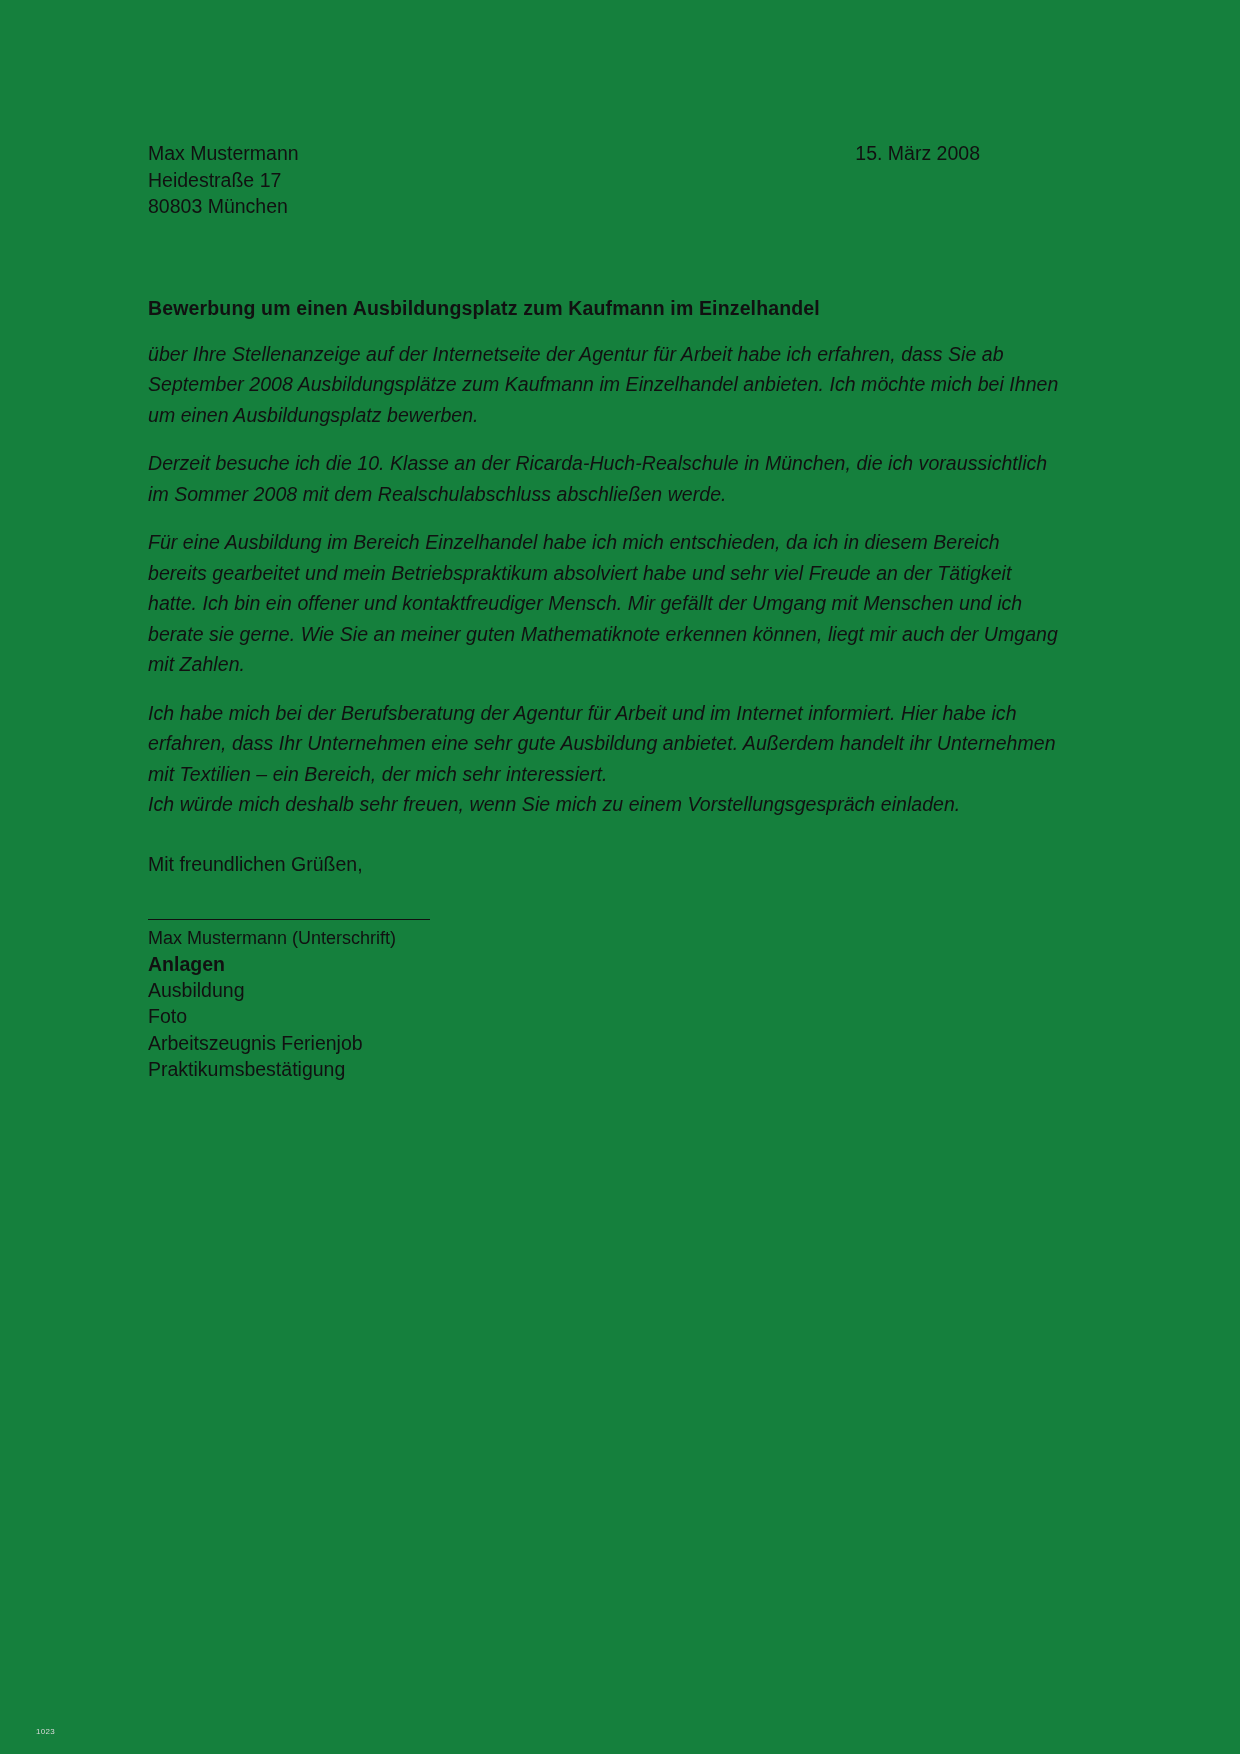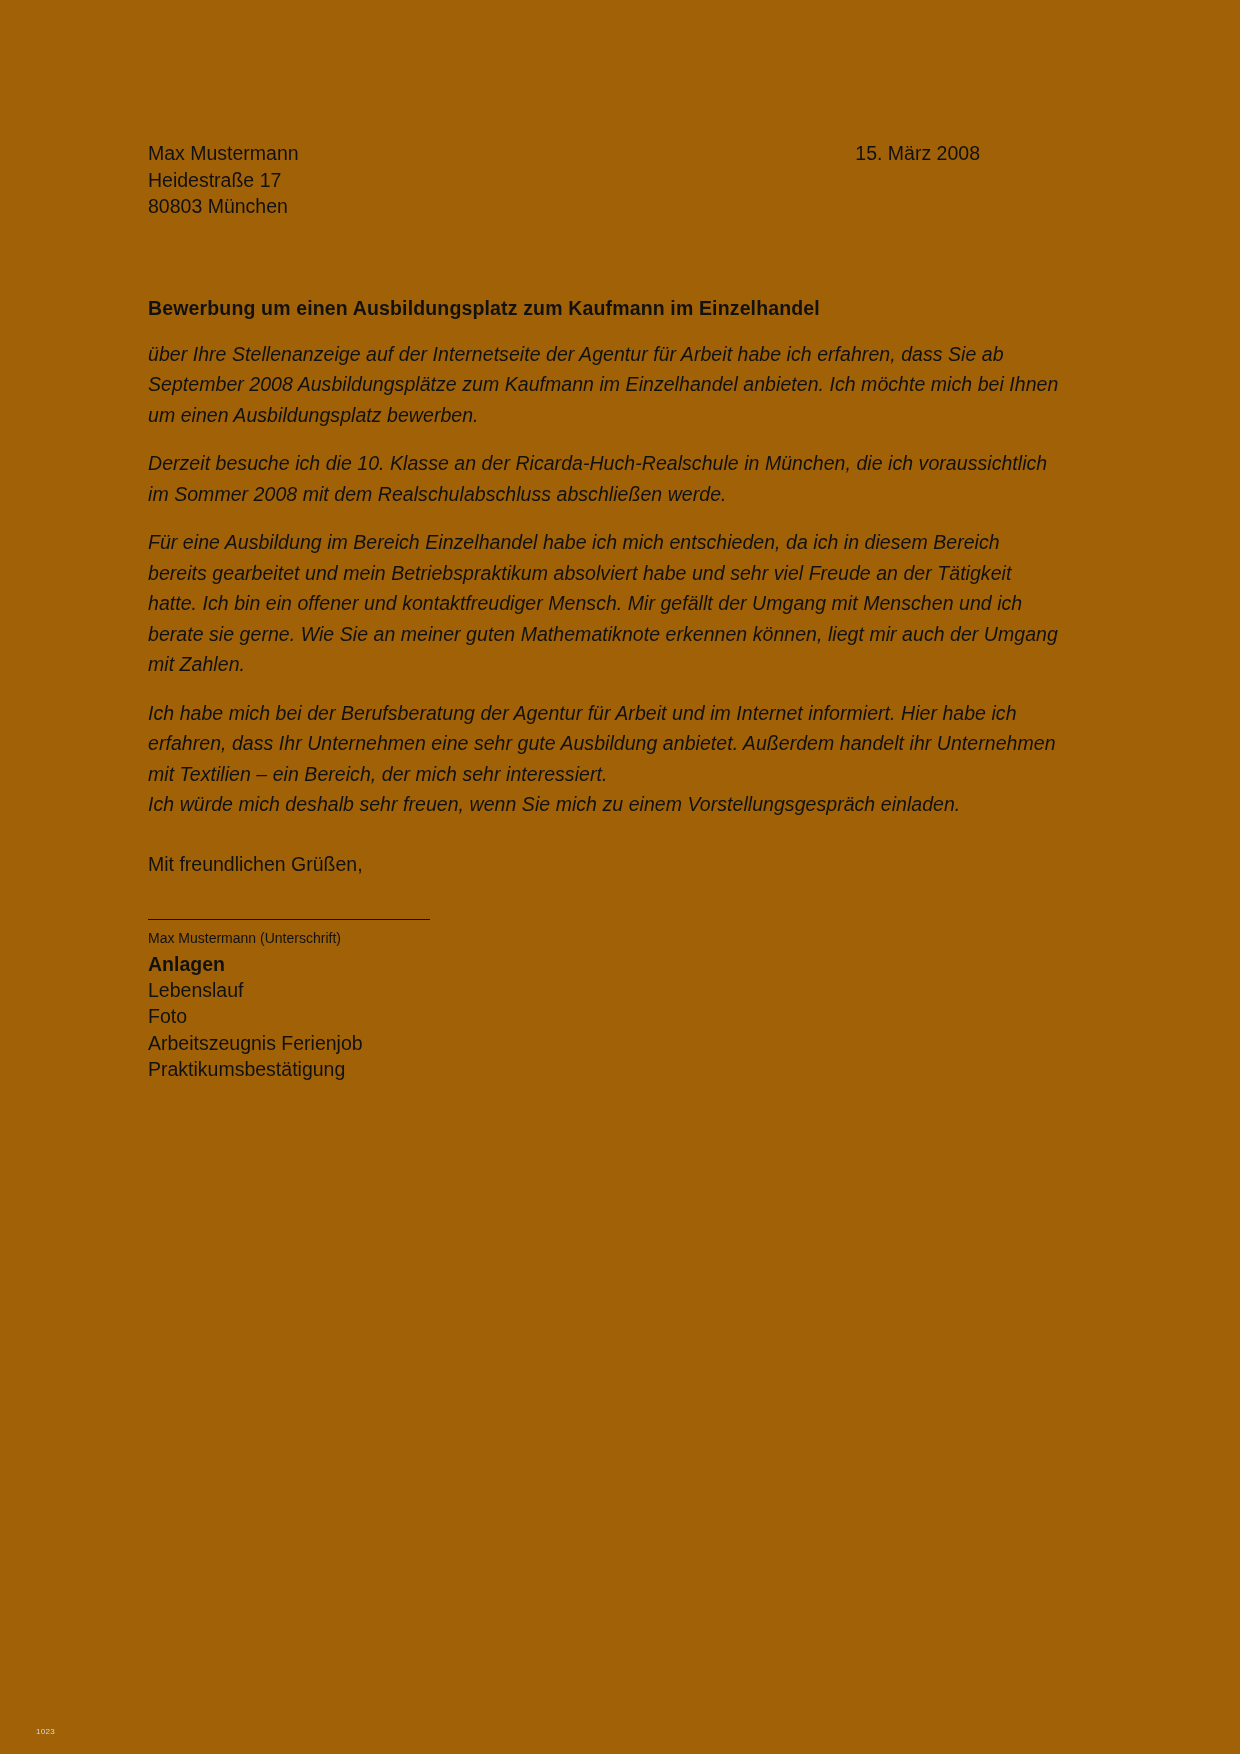--- a/index.html
+++ b/index.html
@@ -15,21 +15,21 @@
     color: #111111;
     overflow: hidden;
   }
 
   .page {
     position: absolute;
     left: 0;
     top: 0;
     width: 1240px;
     height: 1754px;
-    background: #a16207;
+    background: #15803d;
   }
 
   .letter {
     position: absolute;
     left: 148px;
     top: 140px;
     width: 920px;
   }
 
   .row-top {
@@ -86,21 +86,21 @@
   }
 
   .sig-line {
     margin-top: 40px;
     width: 282px;
     border-top: 1.5px solid #111111;
   }
 
   .sig-name {
     margin-top: 5px;
-    font-size: 14px;
+    font-size: 18px;
     line-height: 26px;
   }
 
   .att-title {
     font-size: 19.5px;
     font-weight: bold;
     line-height: 26px;
   }
 
   .att-item {
@@ -141,21 +141,21 @@
     <div class="para">Für eine Ausbildung im Bereich Einzelhandel habe ich mich entschieden, da ich in diesem Bereich bereits gearbeitet und mein Betriebspraktikum absolviert habe und sehr viel Freude an der Tätigkeit hatte. Ich bin ein offener und kontaktfreudiger Mensch. Mir gefällt der Umgang mit Menschen und ich berate sie gerne. Wie Sie an meiner guten Mathematiknote erkennen können, liegt mir auch der Umgang mit Zahlen.</div>
     <div class="para" style="white-space: pre-line;">Ich habe mich bei der Berufsberatung der Agentur für Arbeit und im Internet informiert. Hier habe ich erfahren, dass Ihr Unternehmen eine sehr gute Ausbildung anbietet. Außerdem handelt ihr Unternehmen mit Textilien – ein Bereich, der mich sehr interessiert.
 Ich würde mich deshalb sehr freuen, wenn Sie mich zu einem Vorstellungsgespräch einladen.</div>
 
     <div class="closing">Mit freundlichen Grüßen,</div>
 
     <div class="sig-line"></div>
     <div class="sig-name">Max Mustermann (Unterschrift)</div>
 
     <div class="att-title">Anlagen</div>
-    <div class="att-item">Lebenslauf</div>
+    <div class="att-item">Ausbildung</div>
     <div class="att-item">Foto</div>
     <div class="att-item">Arbeitszeugnis Ferienjob</div>
     <div class="att-item">Praktikumsbestätigung</div>
 
   </div>
 
   <div class="corner-mark">1023</div>
 </div>
 
 </body></html>

